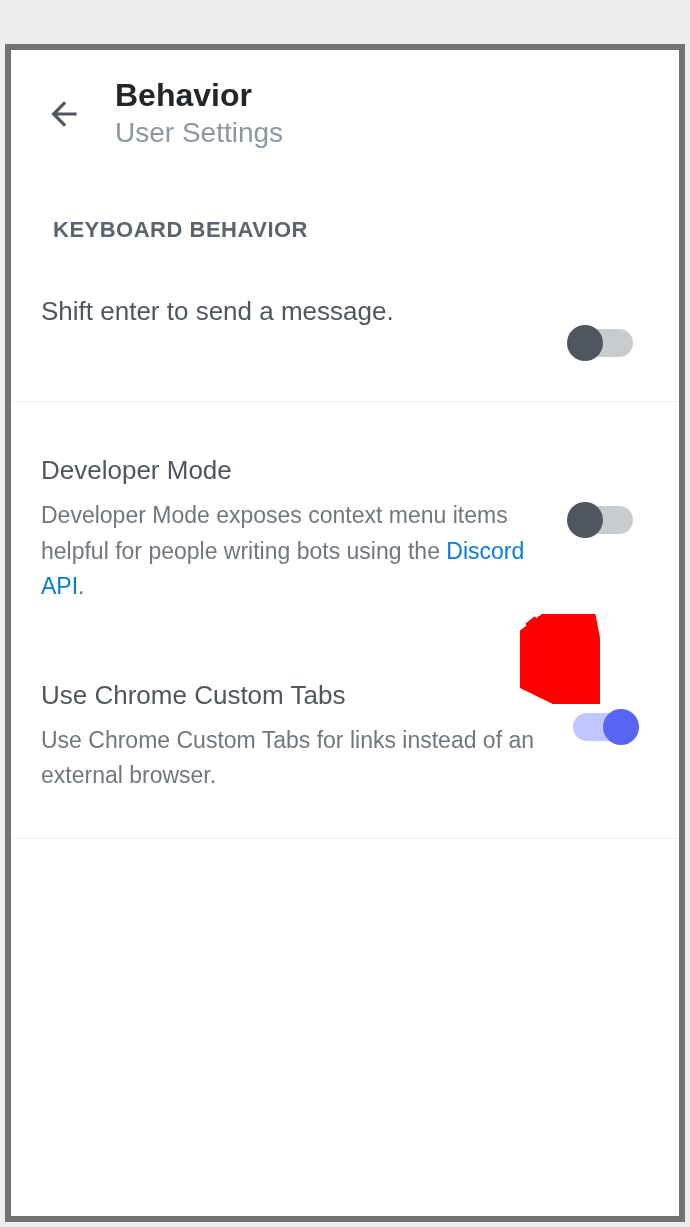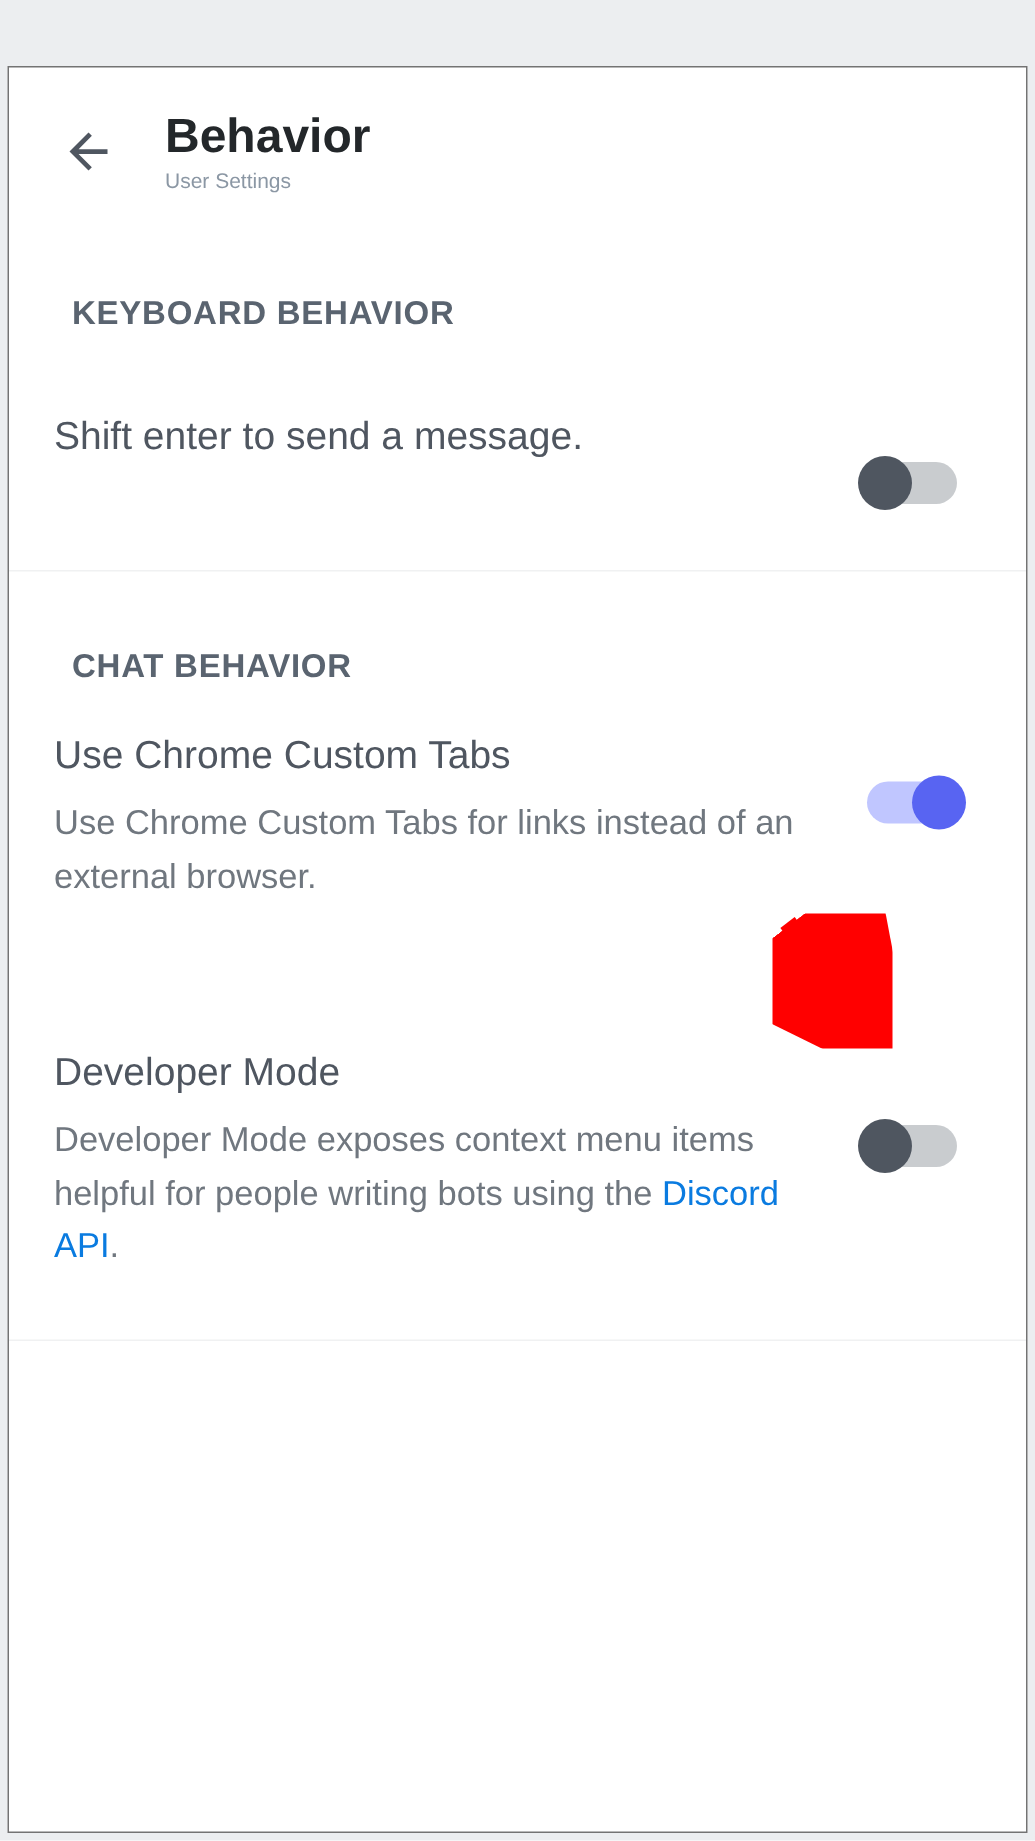--- a/index.html
+++ b/index.html
@@ -7,42 +7,42 @@
   body {
     font-family: -apple-system, BlinkMacSystemFont, "Segoe UI", Helvetica, Arial, sans-serif;
     background: #eceef0;
     color: #4f5660;
   }
   .screen {
     position: absolute;
     left: 5px; right: 5px;
     top: 44px; bottom: 5px;
     background: #ffffff;
-    border: 1px solid #737373;
+    border: 6px solid #737373;
   }
   .header {
     display: flex;
     align-items: center;
     padding: 28px 28px 18px 28px;
     gap: 26px;
   }
   .back {
     width: 50px; height: 50px;
     display: flex; align-items: center; justify-content: center;
     cursor: pointer;
   }
   .title-block { display: flex; flex-direction: column; }
   .title {
     font-size: 32px;
     font-weight: 800;
     color: #23272a;
     line-height: 1.1;
   }
   .subtitle {
-    font-size: 14px;
+    font-size: 28px;
     font-weight: 500;
     color: #8b97a4;
     margin-top: 4px;
   }
   .section-header {
     padding: 50px 30px 0 42px;
     font-size: 22px;
     font-weight: 700;
     letter-spacing: 0.5px;
     color: #5a6470;
@@ -116,40 +116,39 @@
     <div class="row-text">
       <div class="row-title">Shift enter to send a message.</div>
     </div>
     <div class="toggle off">
       <div class="knob"></div>
     </div>
   </div>
 
   <div class="divider"></div>
 
-  <div class="section-header">CHAT BEHAVIOR</div>
-
-  <div class="row" style="padding-top:30px">
-    <div class="row-text">
-      <div class="row-title">Use Chrome Custom Tabs</div>
-      <div class="row-desc">Use Chrome Custom Tabs for links instead of an external browser.</div>
-    </div>
-    <div class="toggle on">
-      <div class="knob"></div>
-    </div>
-  </div>
 
   <div class="row">
     <div class="row-text">
       <div class="row-title">Developer Mode</div>
       <div class="row-desc">
         <span>Developer Mode exposes context menu items helpful for people writing bots using the </span><span class="link">Discord API</span><span>.</span>
       </div>
     </div>
     <div class="toggle off" style="margin-top:52px">
+      <div class="knob"></div>
+    </div>
+  </div>
+
+  <div class="row" style="padding-top:30px">
+    <div class="row-text">
+      <div class="row-title">Use Chrome Custom Tabs</div>
+      <div class="row-desc">Use Chrome Custom Tabs for links instead of an external browser.</div>
+    </div>
+    <div class="toggle on">
       <div class="knob"></div>
     </div>
   </div>
 
   <div class="divider"></div>
 
   <svg class="arrow-annotation" width="80" height="90" viewBox="0 0 80 90">
     <defs>
       <marker id="ah" markerWidth="12" markerHeight="12" refX="6" refY="6" orient="auto">
         <path d="M0,0 L12,6 L0,12 Z" fill="#ff0000"></path>

